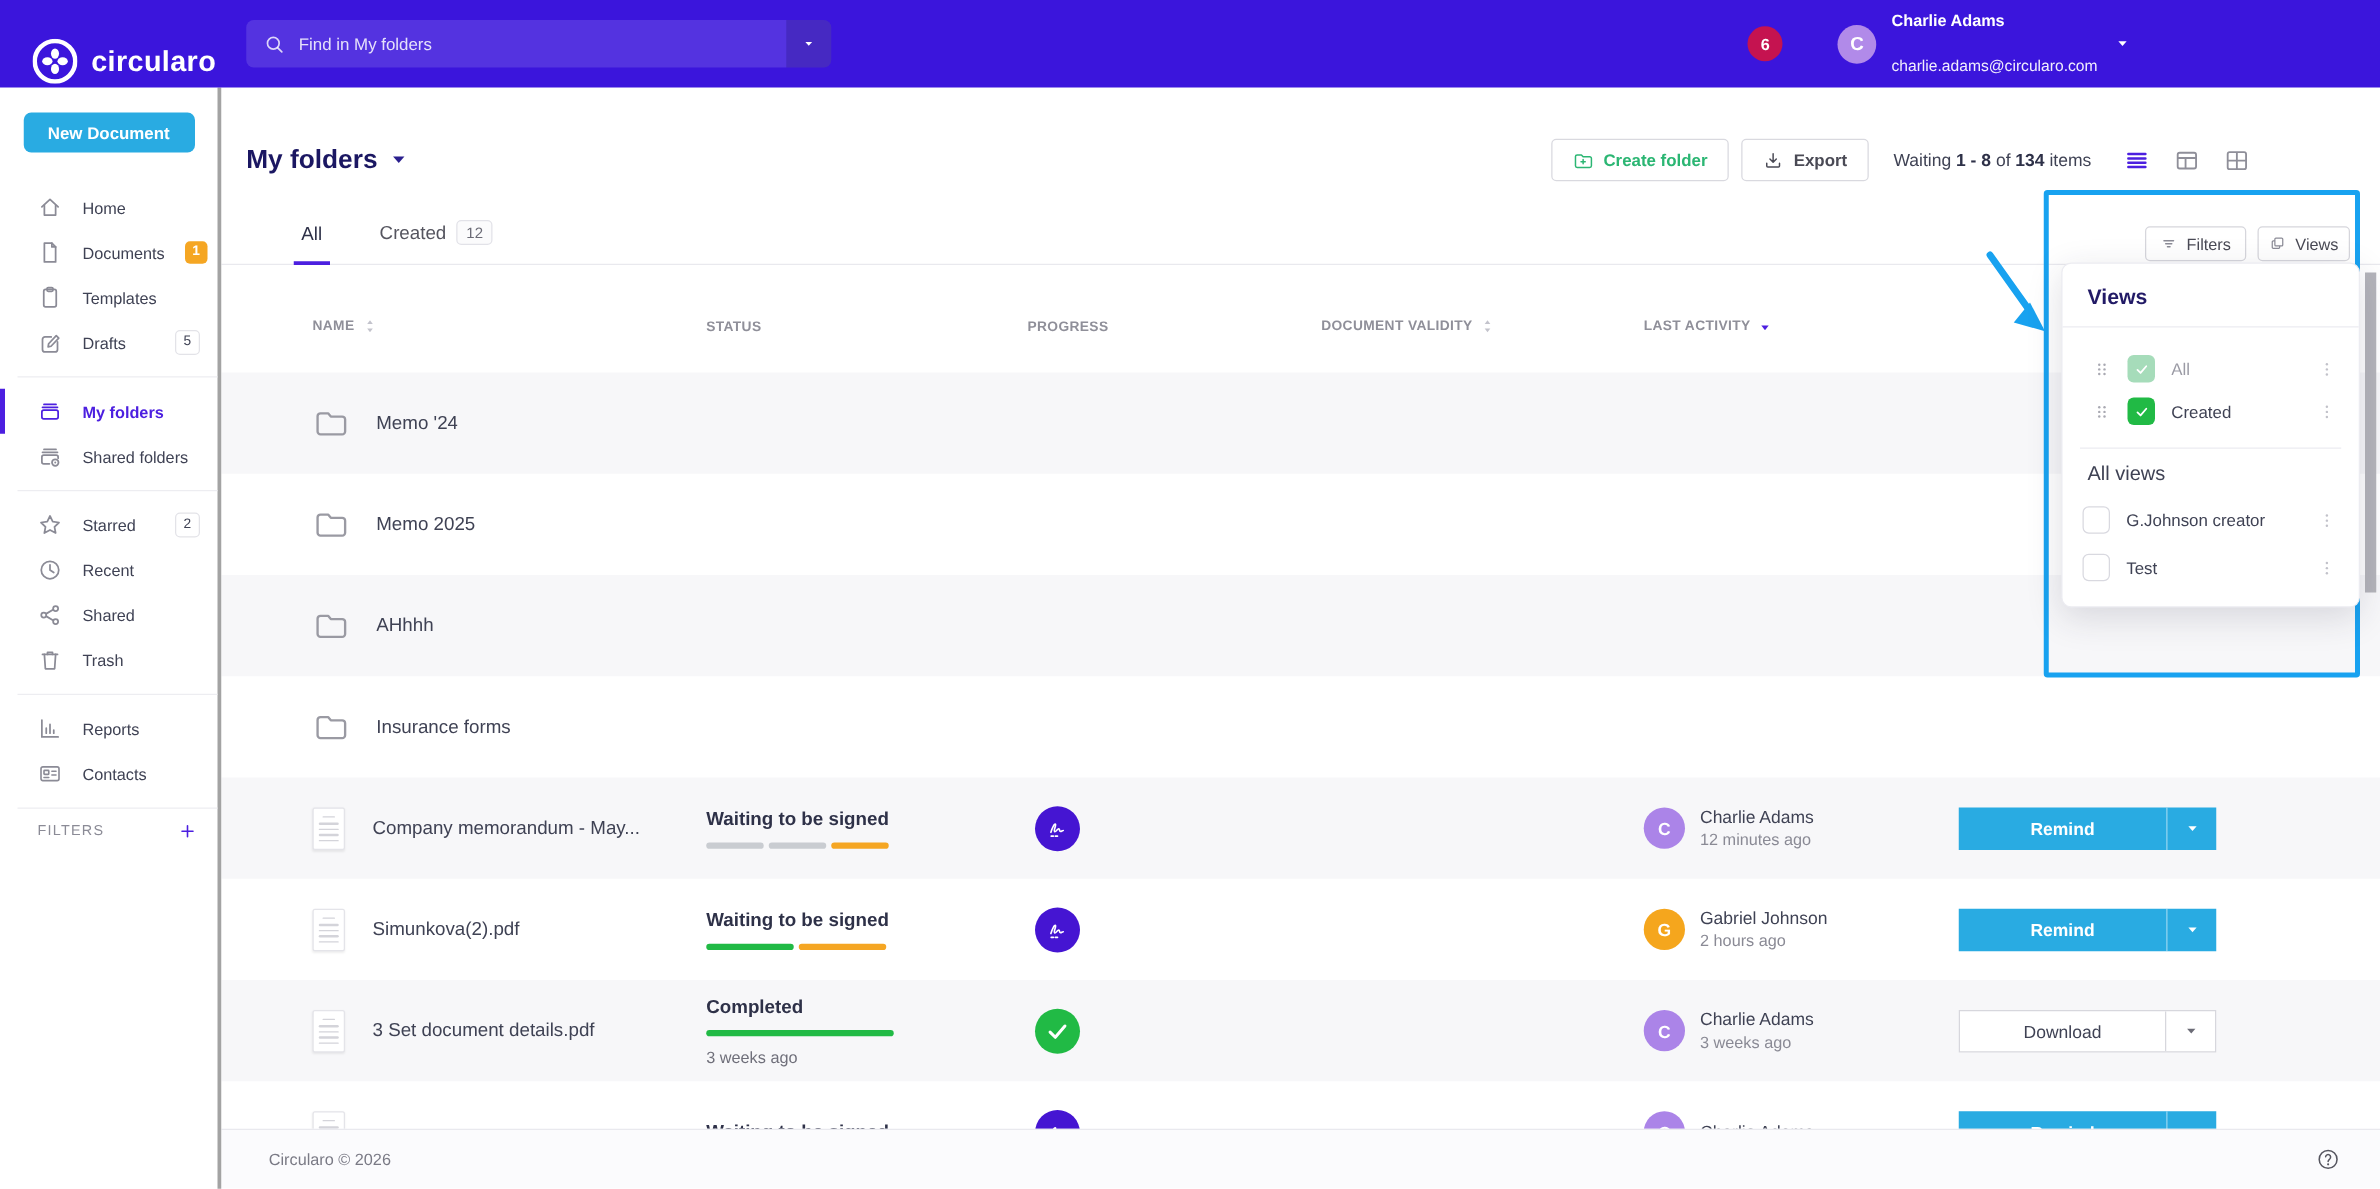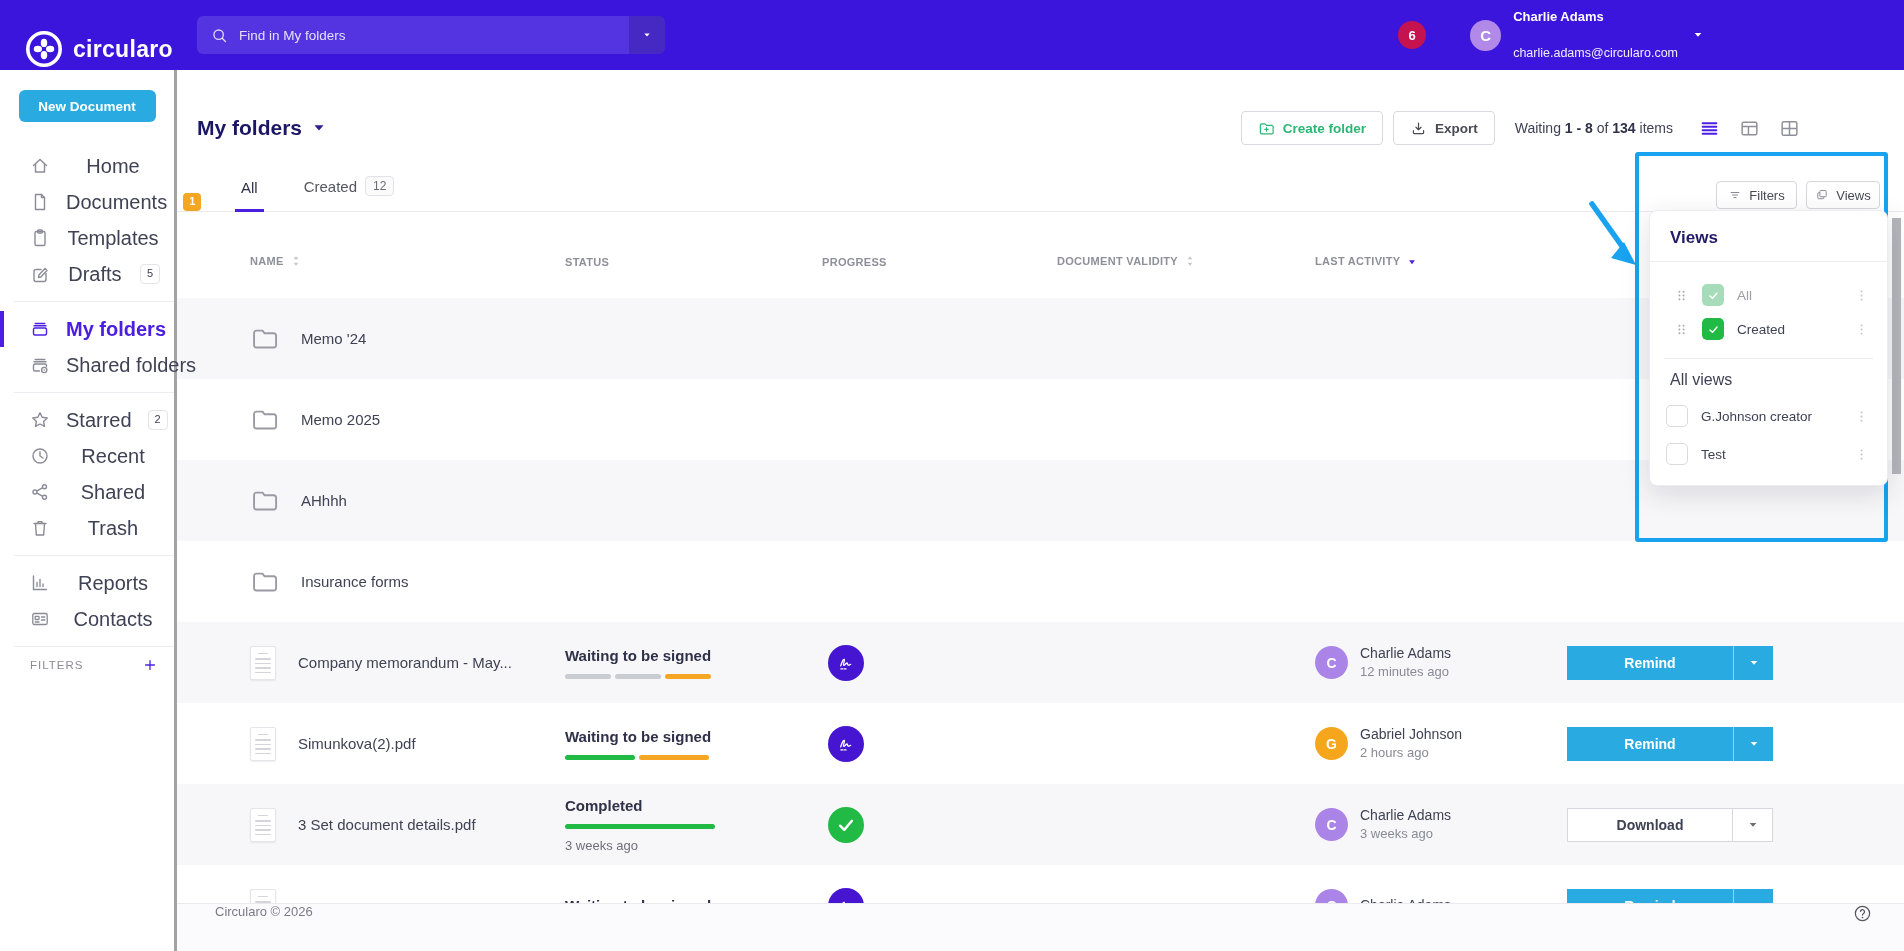--- a/index.html
+++ b/index.html
@@ -31,21 +31,21 @@
   .u-name { color:#fff; font-size:13px; font-weight:600; }
   .u-email { color:rgba(255,255,255,.93); font-size:12.5px;margin-top:20px; }
   .u-caret { width:12px; height:12px; color:#fff; margin-left:14px; cursor:pointer; }
 
   
   .sidebar { position:absolute; left:0; top:70px; width:177px; bottom:0; background:#fff; border-right:3px solid #a3a3a3; z-index:10; }
   .new-doc { display:block; margin:20px auto 26px auto; width:137px; height:32px; background:#29abe2; color:#fff;
     border:none; border-radius:6px; font-size:13.5px; font-weight:700; cursor:pointer;
     font-family:"Liberation Sans","DejaVu Sans",sans-serif; }
   .side-item { display:flex; align-items:center; height:36px; padding:0 14px 0 30px; gap:16px; cursor:pointer; color:#8b8b96; }
-  .side-item .side-label { font-size:20px; color:#3f4254; font-weight:500; flex:1; white-space:nowrap;text-align:center; }
+  .side-item .side-label { font-size:13px; color:#3f4254; font-weight:500; flex:1; white-space:nowrap; }
   .side-item.active { border-left:4px solid #4c1fe0; padding-left:26px; color:#4c1fe0; }
   .side-item.active .side-label { color:#4c1fe0; font-weight:700; }
   .side-divider { border-top:1px solid #ededf1; margin:9px 0 9px 14px; }
   .badge { font-size:11px; border-radius:4px; padding:2px 6px; line-height:1.2; }
   .badge.orange { background:#f5a623; color:#fff; font-weight:700; }
   .badge.plain { background:#fff; color:#3f4254; border:1px solid #e3e3e8; }
   .filters-row { display:flex; align-items:center; margin-top:10px; padding:0 16px 0 30px; }
   .filters-label { font-size:11.5px; letter-spacing:1px; color:#8b8b96; flex:1; }
   .filters-plus { width:16px; height:16px; color:#4c1fe0; cursor:pointer; }
 
@@ -110,25 +110,25 @@
   .act-text { display:flex; flex-direction:column; line-height:1.35; }
   .act-name { font-size:14px; color:#3f4254; }
   .act-time { font-size:13px; color:#8a8a95; }
   .split-btn { width:206px; height:34px; border-radius:0; display:flex; align-items:stretch; cursor:pointer; overflow:hidden; }
   .split-btn .sb-label { flex:1; display:flex; align-items:center; justify-content:center; font-size:14px; font-weight:700; }
   .split-btn .sb-caret { width:40px; display:flex; align-items:center; justify-content:center; }
   .split-btn .sb-caret svg { width:12px; height:12px; }
   .split-btn.primary { background:#29abe2; color:#fff; }
   .split-btn.primary .sb-caret { border-left:1px solid rgba(255,255,255,.5); color:#fff; }
   .split-btn.secondary { background:#fff; border:1px solid #d7d7dd; color:#3f4254; }
-  .split-btn.secondary .sb-label { font-weight:700; }
+  .split-btn.secondary .sb-label { font-weight:400; }
   .split-btn.secondary .sb-caret { border-left:1px solid #d7d7dd; color:#6b6b76; }
 
   .footer { position:absolute; left:0; right:0; bottom:0; height:48px; background:#fbfbfd; border-top:1px solid #e9e9ee;
-    display:flex; align-items:flex-start; padding:0 32px 0 38px; z-index:6; }
+    display:flex; align-items:center; padding:0 32px 0 38px; z-index:6; }
   .footer-text { font-size:13px; color:#7a7a85; }
   .help { margin-left:auto; width:19px; height:19px; color:#55555f; cursor:pointer; }
 
   
   .hl-rect { position:absolute; left:1635px; top:152px; width:253px; height:390px; border:4px solid #18a2f0;
     border-radius:3px; z-index:20; pointer-events:none; }
   .hl-arrow { position:absolute; left:1584px; top:198px; width:64px; height:84px; z-index:21; pointer-events:none; }
   .mini-btn { position:absolute; height:28px; display:flex; align-items:center; justify-content:center; gap:7px;
     background:#fff; border:1px solid #d6d6dc; border-radius:4px; font-size:13px; color:#4a4a55; cursor:pointer; z-index:22; }
   .mini-btn .icon { width:14px; height:14px; color:#8b8b96; }

